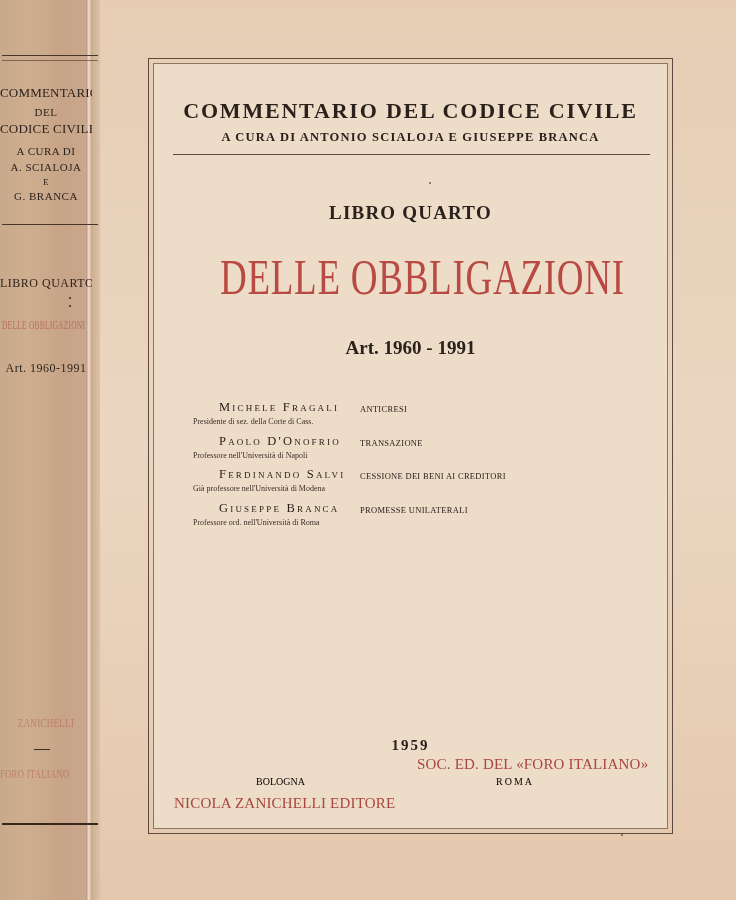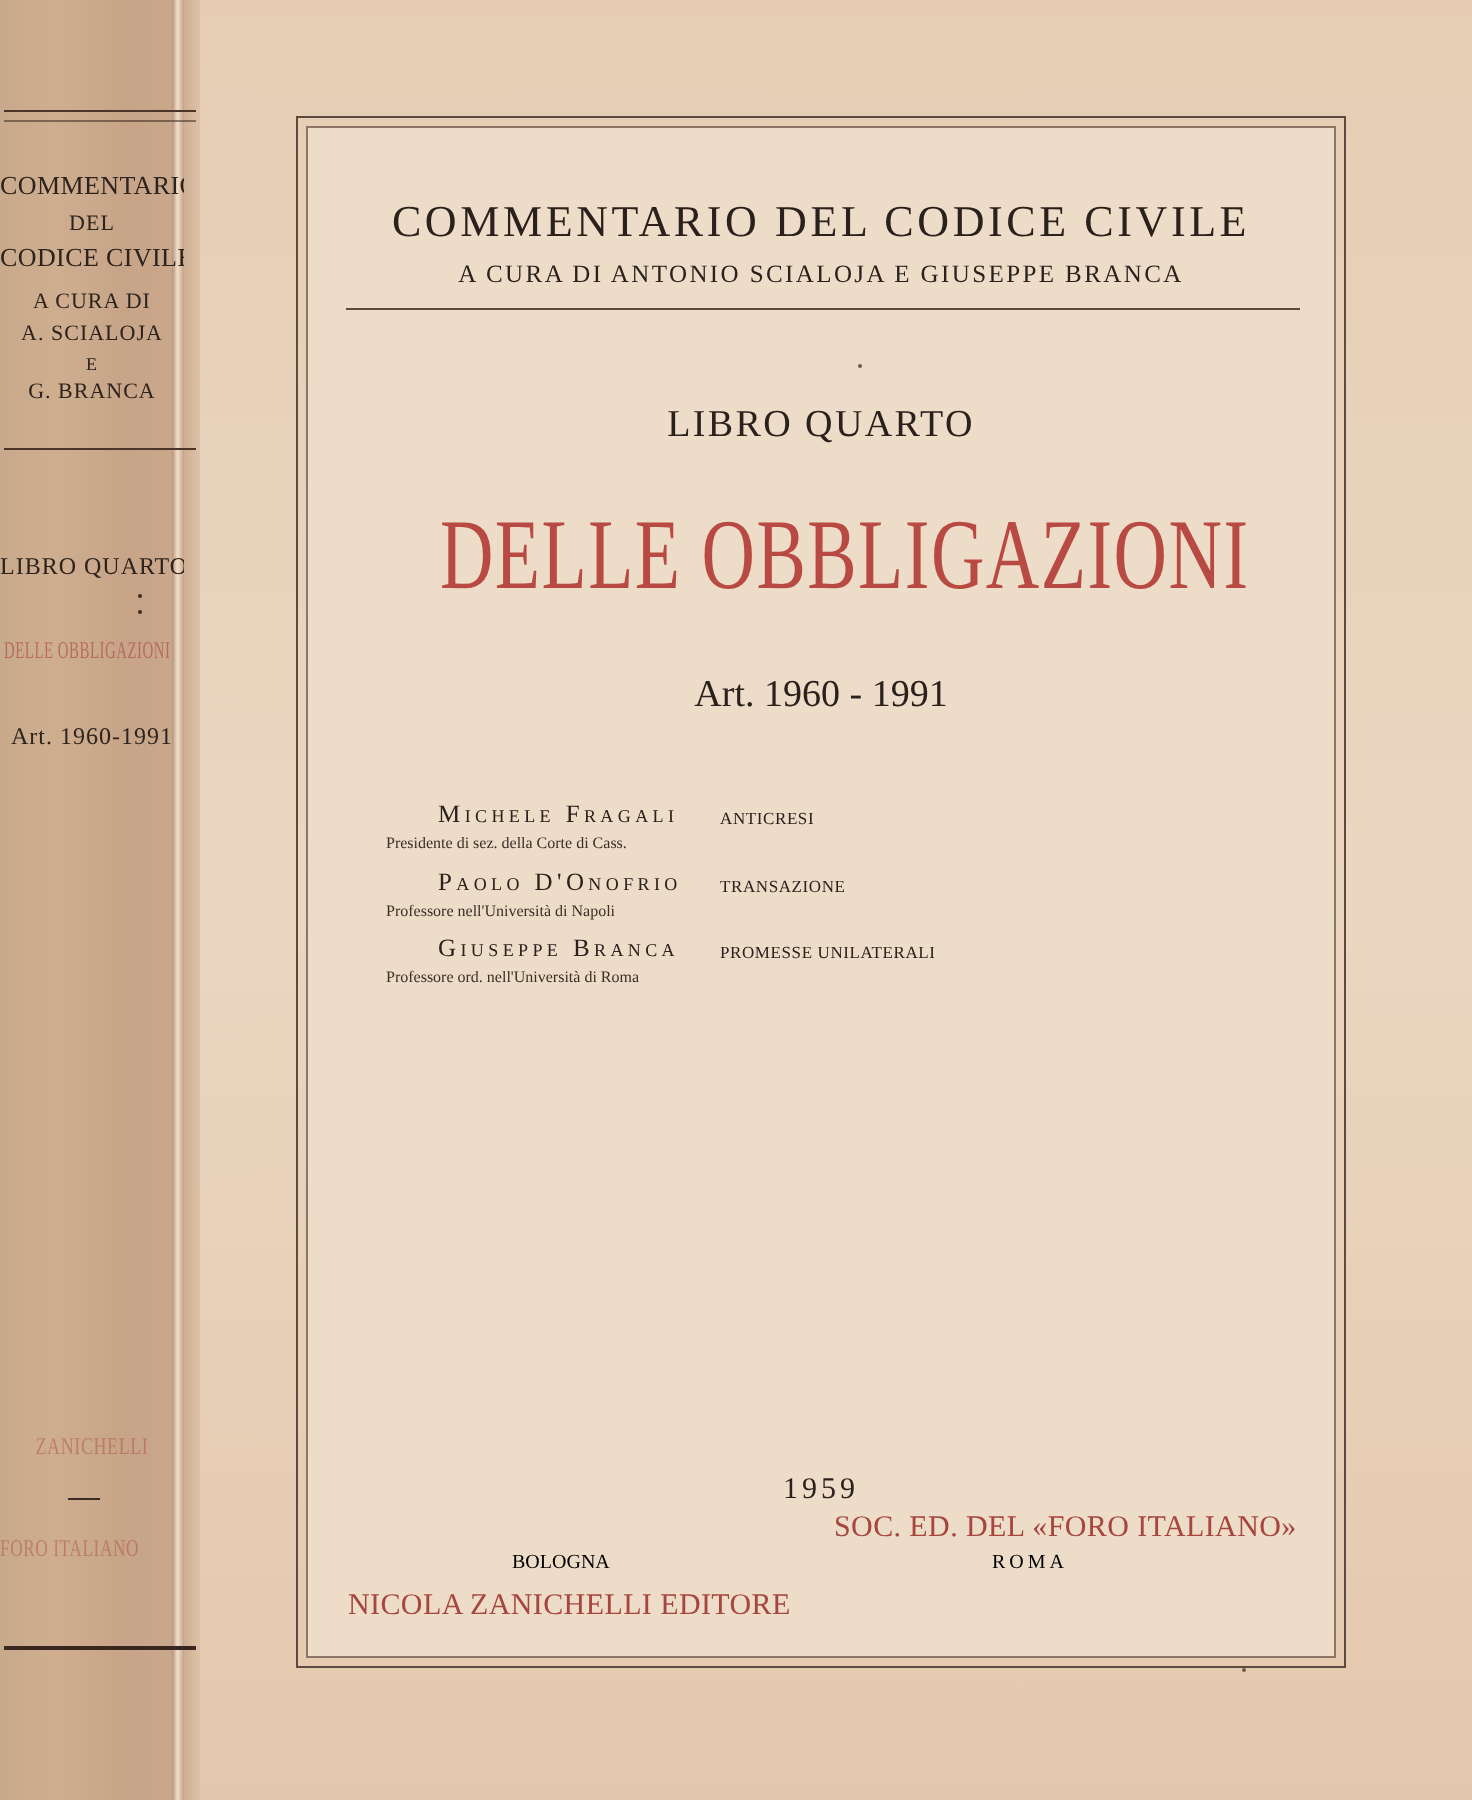--- a/index.html
+++ b/index.html
@@ -107,20 +107,21 @@
       box-sizing: border-box;
       background: #eddcc8;
     }
     .center-text {
       position: absolute;
       left: 153px;
       width: 515px;
       text-align: center;
       color: #2a211c;
       white-space: nowrap;
+      font-weight: bold;
     }
     .series-title {
       top: 98px;
       font-size: 22px;
       letter-spacing: 1.8px;
     }
     .editors {
       top: 130px;
       font-size: 12.5px;
       letter-spacing: 1.2px;
@@ -273,20 +274,25 @@
     <div class="contrib-name">Michele Fragali</div>
     <div class="contrib-role">Presidente di sez. della Corte di Cass.</div>
     <div class="contrib-topic">ANTICRESI</div>
   </div>
   <div class="contrib">
     <div class="contrib-name">Paolo D'Onofrio</div>
     <div class="contrib-role">Professore nell'Università di Napoli</div>
     <div class="contrib-topic">TRANSAZIONE</div>
   </div>
   <div class="contrib">
+    <div class="contrib-name">Ferdinando Salvi</div>
+    <div class="contrib-role">Già professore nell'Università di Modena</div>
+    <div class="contrib-topic">CESSIONE DEI BENI AI CREDITORI</div>
+  </div>
+  <div class="contrib">
     <div class="contrib-name">Giuseppe Branca</div>
     <div class="contrib-role">Professore ord. nell'Università di Roma</div>
     <div class="contrib-topic">PROMESSE UNILATERALI</div>
   </div>
 </div>
 
 <div class="center-text year">1959</div>
 <div class="publisher pub-left">NICOLA ZANICHELLI EDITORE</div>
 <div class="publisher pub-right">SOC. ED. DEL «FORO ITALIANO»</div>
 <div class="city city-left">BOLOGNA</div>

